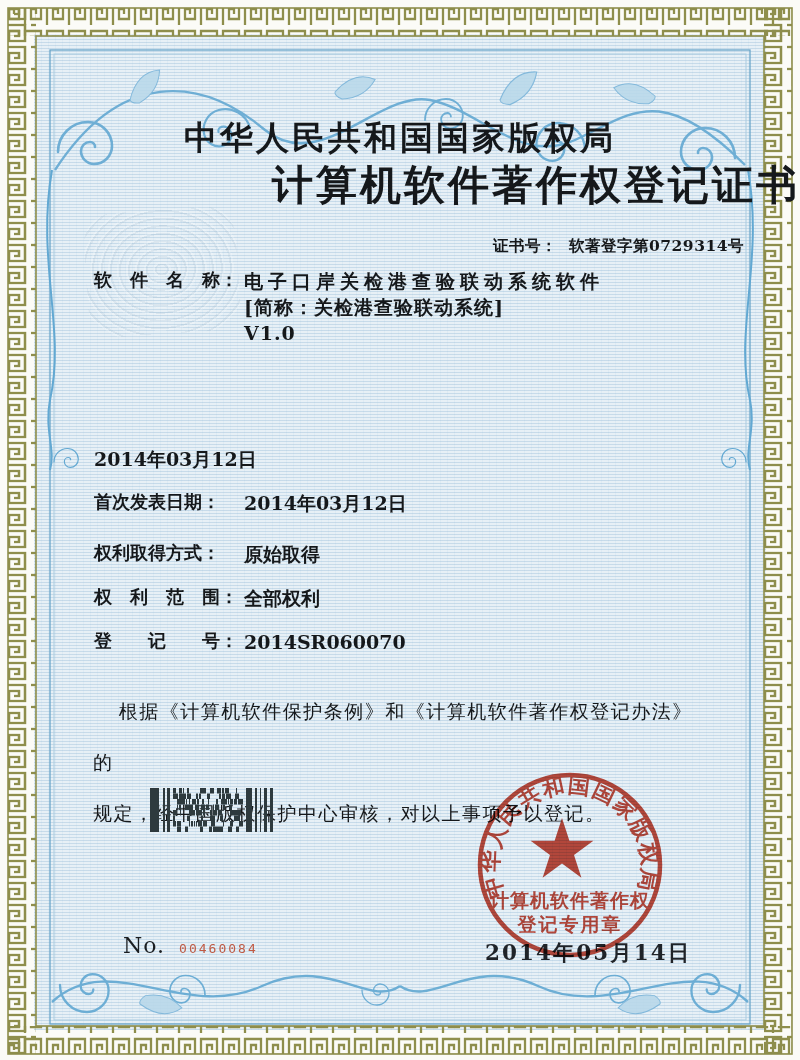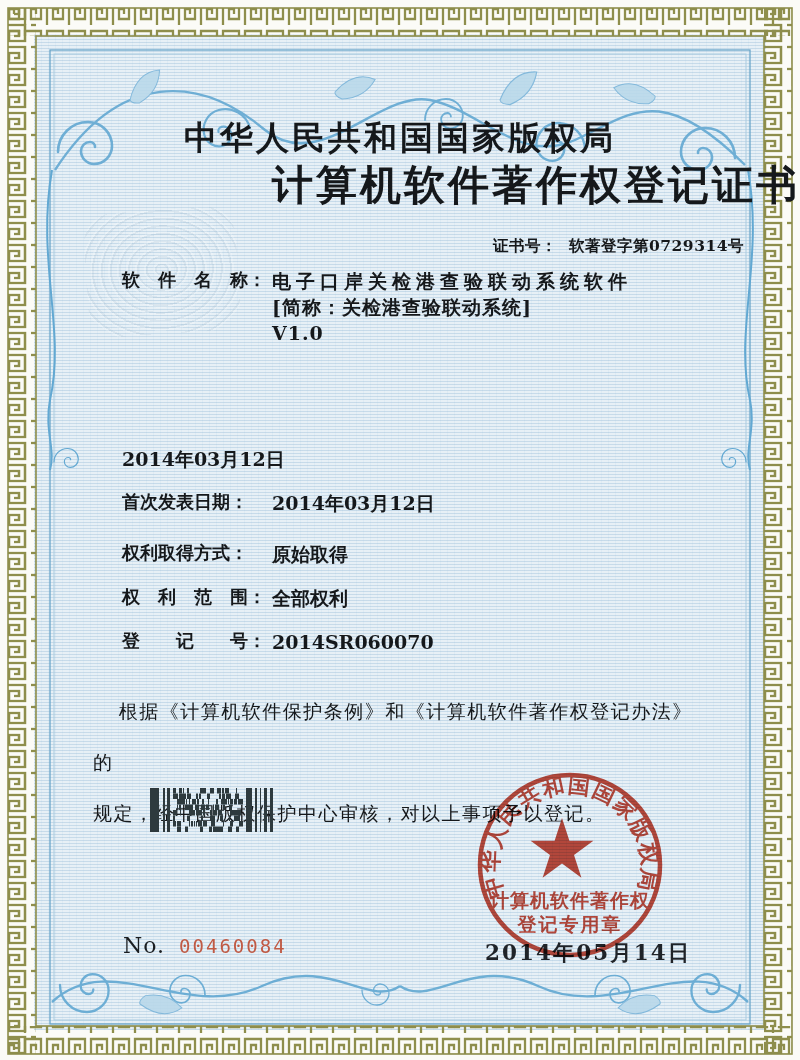--- a/index.html
+++ b/index.html
@@ -27,42 +27,42 @@
 
   .authority{position:absolute;left:0;top:116px;width:100%;text-align:center;
     font-size:33px;font-weight:700;letter-spacing:3px;}
   .cert-title{position:absolute;left:0;top:158px;width:100%;text-align:right;
     font-size:41px;font-weight:700;letter-spacing:3px;}
 
   .certno{position:absolute;left:493px;top:236px;font-size:15.5px;font-weight:700;
     letter-spacing:.5px;white-space:nowrap;}
   .certno .v{margin-left:12px;text-align:center;}
 
-  .frow{position:absolute;left:94px;display:flex;font-weight:700;font-size:18px;margin-left:28px;}
+  .frow{position:absolute;left:94px;display:flex;font-weight:700;font-size:18px;}
   .frow .lbl{width:150px;flex:0 0 150px;letter-spacing:0;}
   .frow .val{font-size:19px;line-height:26px;}
   .f0{top:268px}.f1{top:358px}.f2{top:446px}.f3{top:490px}
   .f4{top:541px}.f5{top:585px}.f6{top:629px}
   .val .l0{letter-spacing:5px;}
   .val .l1{letter-spacing:1px;}
   .val .l2{letter-spacing:1px;}
   .val div{white-space:nowrap;}
 
   .statement{position:absolute;left:93px;top:686px;width:612px;font-size:19px;
     font-weight:400;line-height:51px;letter-spacing:1.5px;}
   .statement .ln1{text-indent:1.35em;}
 
   .barcode{position:absolute;left:150px;top:788px;z-index:3;}
 
   .seal{position:absolute;left:458px;top:762px;z-index:5;mix-blend-mode:multiply;opacity:.92;}
 
   .serial{position:absolute;left:123px;top:933px;font-size:22px;letter-spacing:1px;
     color:#1a1d20;white-space:nowrap;}
   .serial .num{font-family:"DejaVu Sans Mono","Liberation Mono",monospace;
-    font-size:19px;letter-spacing:2px;margin-left:14px;font-weight:400;}
+    font-size:13px;letter-spacing:2px;margin-left:14px;font-weight:400;}
 
   .issue-date{position:absolute;left:485px;top:938px;font-size:21.5px;letter-spacing:2px;
     color:#1f2328;font-weight:700;z-index:6;}
 </style>
 </head>
 <body>
 
 <div id="stage">
 
   <div class="paper"></div>

